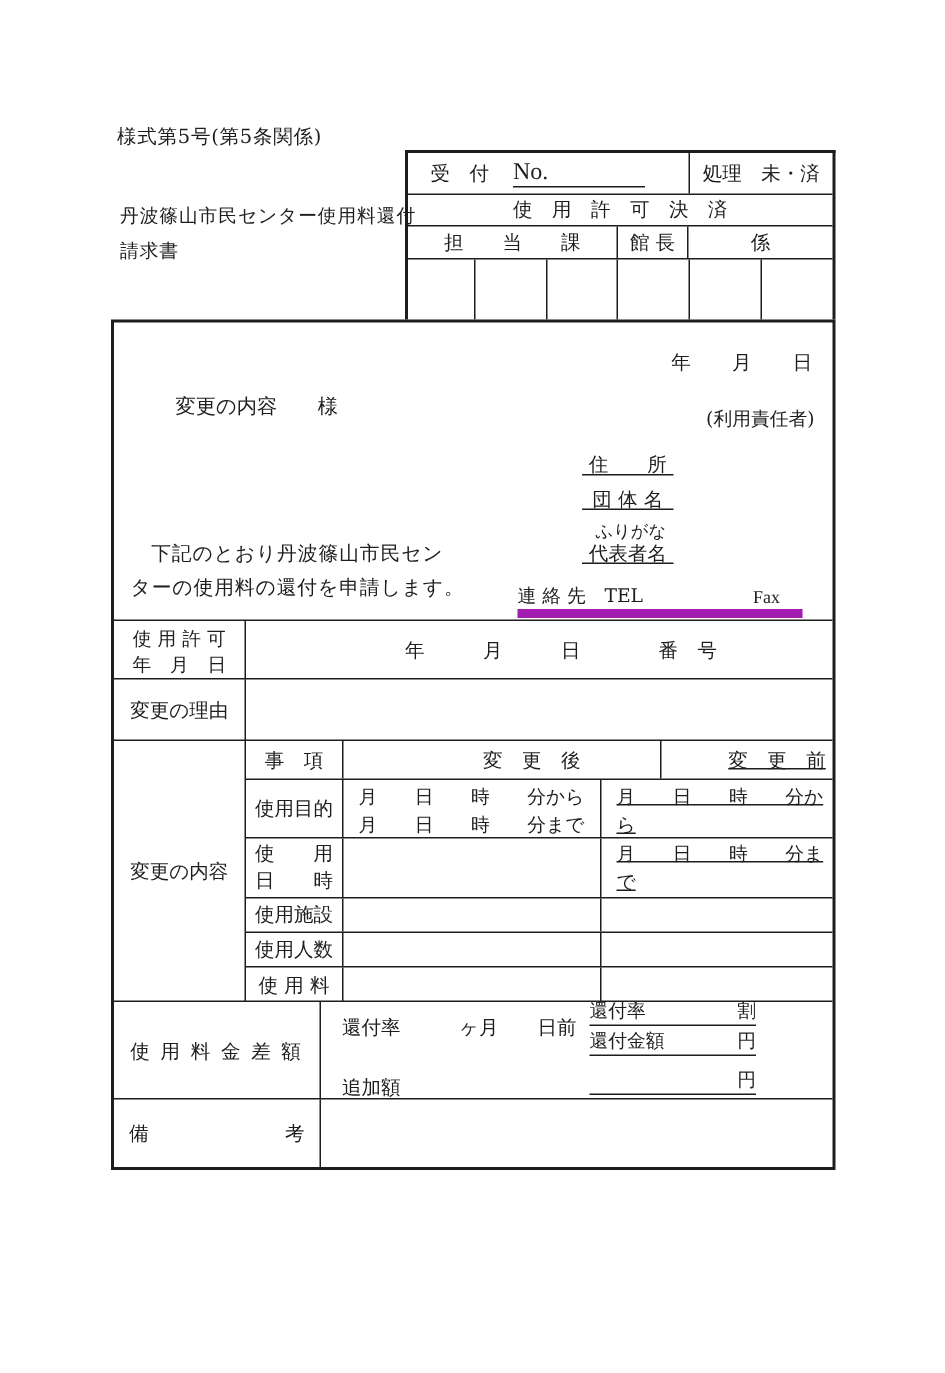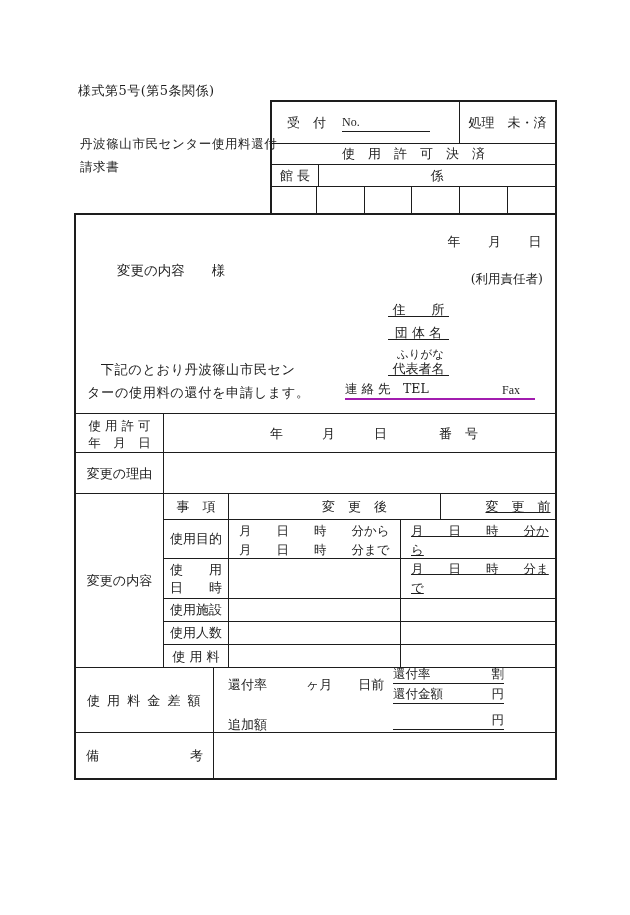--- a/index.html
+++ b/index.html
@@ -20,26 +20,26 @@
   #form-number { left: 78px; top: 82px; font-size: 13px; letter-spacing: 0.5px; }
   #form-title  { left: 80px; top: 132px; font-size: 12.5px; line-height: 23px; letter-spacing: 0.6px; }
 
   
   #reception-box {
     left: 270px; top: 100px; width: 287px; height: 113px;
     border: 2px solid #1d1d1d; border-bottom: none;
     display: flex; flex-direction: column;
   }
   .rc-row { display: flex; border-bottom: 1px solid #1d1d1d; }
-  .rc-row1 { height: 42px; align-items: center; }
+  .rc-row1 { height: 28px; align-items: center; }
   .rc-receipt { width: 188px; height: 100%; border-right: 1px solid #1d1d1d;
                 display: flex; align-items: center; padding-left: 15px; }
   .rc-no { display: inline-block; width: 88px; margin-left: 16px;
            border-bottom: 1px solid #1d1d1d; height: 19px; line-height: 18px;
-           font-size: 12px; font-family: "Liberation Serif", serif; }
+           font-size: 16px; font-family: "Liberation Serif", serif; }
   .rc-proc { flex: 1; text-align: center; }
   .rc-row2 { height: 21px; align-items: center; justify-content: center; }
   .rc-row3 { height: 22px; align-items: center; }
   .rc-c1 { width: 140px; border-right: 1px solid #1d1d1d; height: 100%;
            display: flex; align-items: center; justify-content: center; }
   .rc-c2 { width: 47px; border-right: 1px solid #1d1d1d; height: 100%;
            display: flex; align-items: center; justify-content: center; }
   .rc-c3 { flex: 1; display: flex; align-items: center; justify-content: center; }
   .rc-row4 { flex: 1; border-bottom: none; }
   .rc-stamp { border-right: 1px solid #1d1d1d; }
@@ -54,22 +54,22 @@
   }
   #date-line   { top: 18px; right: 13px; letter-spacing: 0.5px; }
   #addressee   { left: 41px; top: 47px; font-size: 13.5px; }
   #responsible { top: 56px; right: 12px; font-size: 12.5px; }
 
   .ufield { border-bottom: 1px solid #1d1d1d; text-align: center; }
   #address-field        { left: 312px; top: 86px;  width: 61px;  height: 16px; }
   #organization-field   { left: 312px; top: 109px; width: 61px;  height: 16px; }
   #furigana-label       { left: 321px; top: 132px; font-size: 11.5px; }
   #representative-field { left: 312px; top: 145px; width: 61px;  height: 16px; }
-  #contact-field  { left: 269px; top: 168px; width: 190px; height: 17px;
-                    border-bottom: 2px solid #a21caf; display: flex; align-items: flex-end; }
+  #contact-field  { left: 269px; top: 180px; width: 190px; height: 17px;
+                    border-bottom: 6px solid #a21caf; display: flex; align-items: flex-end; }
   #contact-fax    { margin-left: auto; margin-right: 15px; font-family: "Liberation Serif", serif; font-size: 12px; }
   .latin-mix      { font-size: 12.5px; }
   #statement { left: 11px; top: 143px; line-height: 23px; font-size: 13.2px; letter-spacing: 0.6px; }
 
   
   .trow { position: absolute; left: 0; width: 479px; border-top: 1px solid #1d1d1d; display: flex; }
   #row-permit  { top: 198px; height: 40px; }
   #row-reason  { top: 237px; height: 42px; }
   #row-change  { top: 278px; height: 175px; }
   #row-diff    { top: 452px; height: 66px; }
@@ -121,20 +121,21 @@
 <div id="reception-box" class="abs">
   <div class="rc-row rc-row1">
     <div class="rc-receipt">
       <span>受　付</span>
       <span class="rc-no">No.</span>
     </div>
     <div class="rc-proc">処理　未・済</div>
   </div>
   <div class="rc-row rc-row2">使　用　許　可　決　済</div>
   <div class="rc-row rc-row3">
+    <div class="rc-c1">担　　当　　課</div>
     <div class="rc-c2">館 長</div>
     <div class="rc-c3">係</div>
   </div>
   <div class="rc-row rc-row4">
     <div class="rc-stamp rc-s1"></div>
     <div class="rc-stamp rc-s2"></div>
     <div class="rc-stamp rc-s3"></div>
     <div class="rc-stamp rc-s4"></div>
     <div class="rc-stamp rc-s5"></div>
     <div class="rc-stamp rc-s6"></div>

